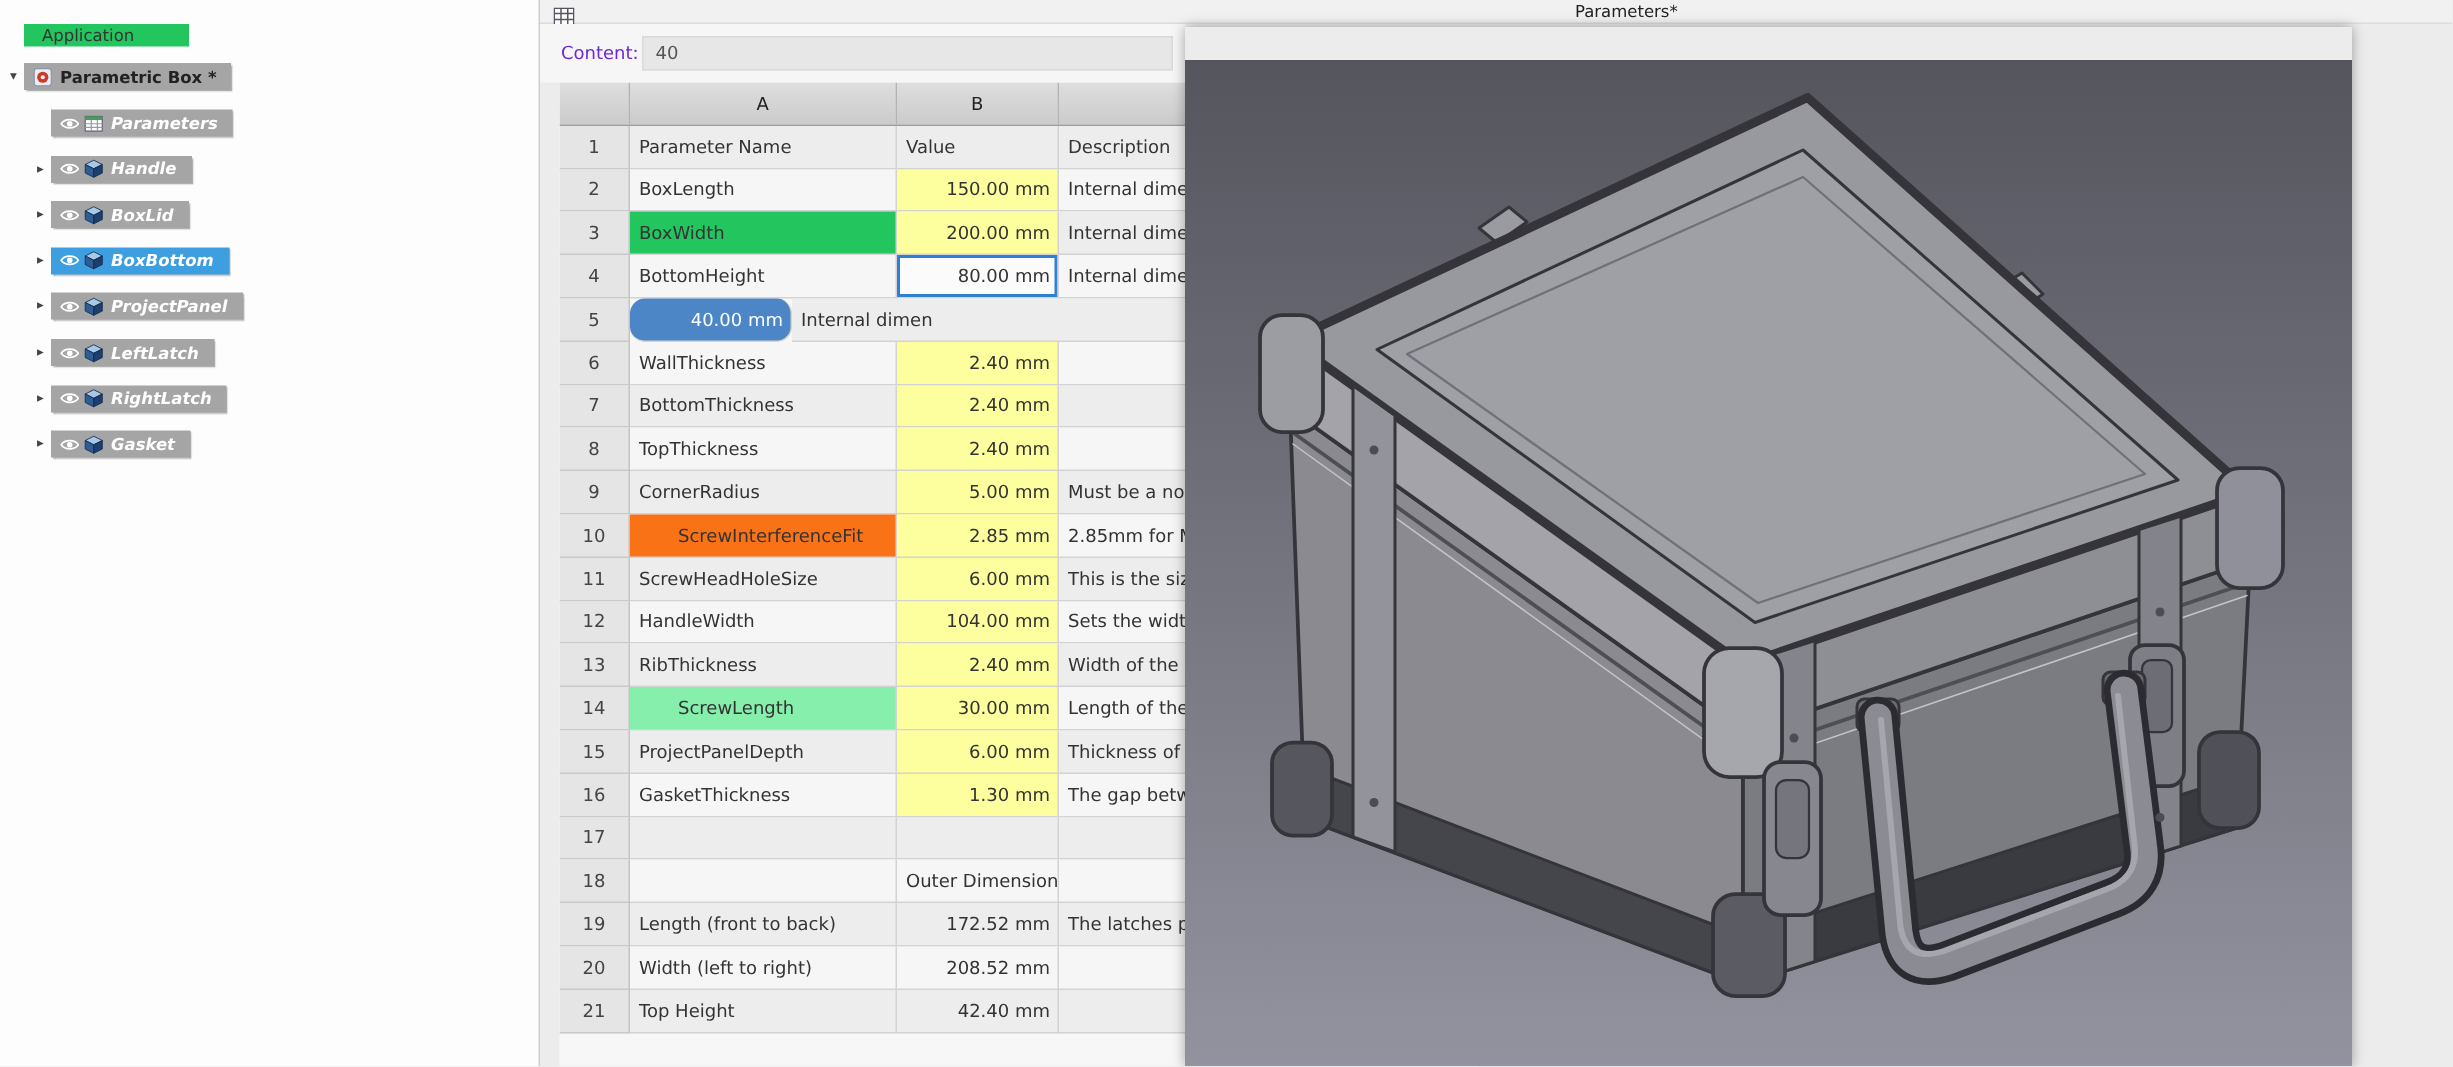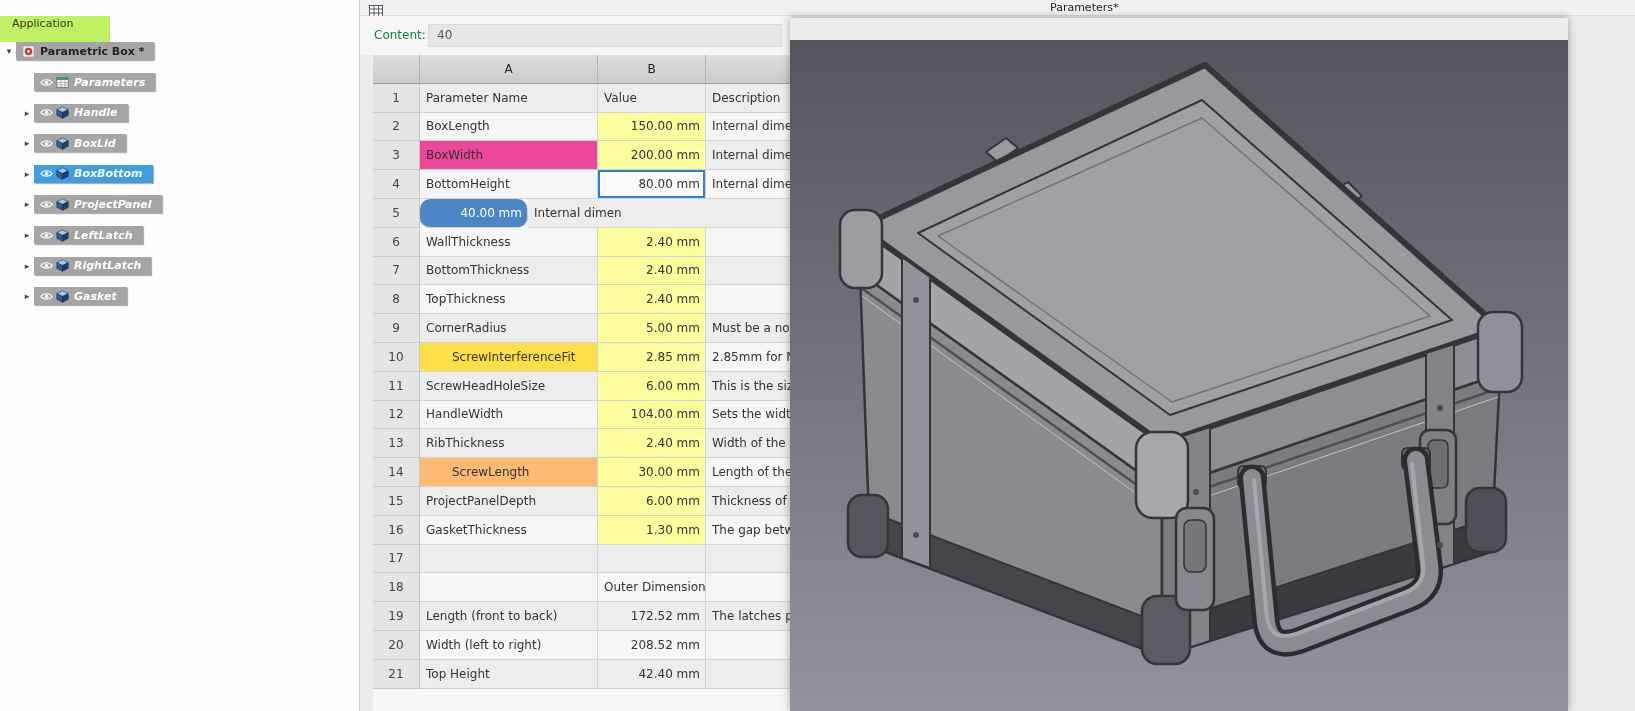--- a/index.html
+++ b/index.html
@@ -2,21 +2,21 @@
 <html style="--sel: #3d9fe0; --yellow: #fdff9e; --active: #4c86c6; --tbarA: #4cb4ef; --tbarB: #1a82c6;"><head>
 <meta charset="utf-8">
 <style>
   html,body{margin:0;padding:0;width:1635px;height:711px;overflow:hidden;
     font-family:"DejaVu Sans",sans-serif;background:#ececec;}
   .screen{position:relative;width:1635px;height:711px;}
 
   
   .tree-panel{position:absolute;left:0;top:0;width:360px;height:711px;
     background:#fdfdfd;border-right:1px solid #cfcfcf;box-sizing:border-box;}
-  .app-chip{position:absolute;left:0;top:16px;height:26px;width:110px;background:#bef264;
+  .app-chip{position:absolute;left:16px;top:16px;height:15px;width:110px;background:#22c55e;
     color:#333;font-size:11px;line-height:15px;padding-left:12px;box-sizing:border-box;}
   .doc-row{position:absolute;left:2px;top:42px;display:flex;align-items:center;height:18px;}
   .tree-row{position:absolute;display:flex;align-items:center;height:18px;}
   .caret{width:14px;font-size:9px;color:#444;text-align:center;flex:0 0 14px;}
   .chip{display:flex;align-items:center;background:#a5a5a5;height:18px;
     padding:0 10px 0 3px;box-shadow:1px 1px 1px rgba(0,0,0,.3);}
   .chip.sel{background:var(--sel,#3d9fe0);}
   .chip .lbl{color:#fff;font-size:11px;font-weight:600;margin-left:5px;white-space:nowrap;font-style:italic;}
   .chip.sel .lbl{font-weight:700;}
   .doc-lbl{color:#222;font-size:11px;font-weight:700;margin-left:5px;white-space:nowrap;}
@@ -24,21 +24,21 @@
   .ticon svg{width:13px;height:13px;}
 
   
   .tab-strip{position:absolute;left:360px;top:0;width:1275px;height:16px;background:#f1f1f1;
     border-bottom:1px solid #dcdcdc;box-sizing:border-box;}
   .grid-ico{position:absolute;left:9px;top:2px;width:14px;height:12px;}
   .tab-title{position:absolute;left:690px;top:1px;font-size:11px;color:#222;}
 
   
   .content-bar{position:absolute;left:360px;top:16px;width:430px;height:39px;background:#f6f6f6;}
-  .content-label{position:absolute;left:14px;top:12px;font-size:12px;color:#15803d;}
+  .content-label{position:absolute;left:14px;top:12px;font-size:12px;color:#6d28d9;}
   .content-input{position:absolute;left:68px;top:8px;width:354px;height:23px;background:#e7e7e7;
     border:1px solid #dadada;box-sizing:border-box;font-size:12px;color:#555;
     line-height:21px;padding-left:8px;}
 
   
   .grid{position:absolute;left:373px;top:55px;width:613px;height:656px;background:#f7f7f7;
     font-size:12px;color:#333;overflow:hidden;}
   .g-row{display:flex;height:28.8px;box-sizing:border-box;}
   .g-cell{box-sizing:border-box;border-right:1px solid #d3d3d3;border-bottom:1px solid #d3d3d3;
     display:flex;align-items:center;overflow:hidden;white-space:nowrap;}
@@ -276,21 +276,21 @@
         <div class="g-cell c-c" style="background: rgb(237, 237, 237);">Description</div>
       </div>
       <div class="g-row">
         <div class="g-cell c-num">2</div>
         <div class="g-cell c-a" style="background: rgb(246, 246, 246);">BoxLength</div>
         <div class="g-cell c-b b-yellow">150.00 mm</div>
         <div class="g-cell c-c" style="background: rgb(246, 246, 246);">Internal dimes</div>
       </div>
       <div class="g-row">
         <div class="g-cell c-num">3</div>
-        <div class="g-cell c-a" style="background: #ec4899;">BoxWidth</div>
+        <div class="g-cell c-a" style="background: #22c55e;">BoxWidth</div>
         <div class="g-cell c-b b-yellow">200.00 mm</div>
         <div class="g-cell c-c" style="background: rgb(237, 237, 237);">Internal dimen</div>
       </div>
       <div class="g-row">
         <div class="g-cell c-num">4</div>
         <div class="g-cell c-a" style="background: rgb(246, 246, 246);">BottomHeight</div>
         <div class="g-cell c-b b-selected">80.00 mm</div>
         <div class="g-cell c-c" style="background: rgb(246, 246, 246);">Internal dimen</div>
       </div>
       <div class="g-row">
@@ -317,21 +317,21 @@
         <div class="g-cell c-c" style="background: rgb(246, 246, 246);"></div>
       </div>
       <div class="g-row">
         <div class="g-cell c-num">9</div>
         <div class="g-cell c-a" style="background: rgb(237, 237, 237);">CornerRadius</div>
         <div class="g-cell c-b b-yellow">5.00 mm</div>
         <div class="g-cell c-c" style="background: rgb(237, 237, 237);">Must be a non</div>
       </div>
       <div class="g-row">
         <div class="g-cell c-num">10</div>
-        <div class="g-cell c-a" style="background: #fde047; padding-left: 32px;">ScrewInterferenceFit</div>
+        <div class="g-cell c-a" style="background: #f97316; padding-left: 32px;">ScrewInterferenceFit</div>
         <div class="g-cell c-b b-yellow">2.85 mm</div>
         <div class="g-cell c-c" style="background: rgb(246, 246, 246);">2.85mm for M</div>
       </div>
       <div class="g-row">
         <div class="g-cell c-num">11</div>
         <div class="g-cell c-a" style="background: rgb(237, 237, 237);">ScrewHeadHoleSize</div>
         <div class="g-cell c-b b-yellow">6.00 mm</div>
         <div class="g-cell c-c" style="background: rgb(237, 237, 237);">This is the siz</div>
       </div>
       <div class="g-row">
@@ -341,21 +341,21 @@
         <div class="g-cell c-c" style="background: rgb(246, 246, 246);">Sets the width</div>
       </div>
       <div class="g-row">
         <div class="g-cell c-num">13</div>
         <div class="g-cell c-a" style="background: rgb(237, 237, 237);">RibThickness</div>
         <div class="g-cell c-b b-yellow">2.40 mm</div>
         <div class="g-cell c-c" style="background: rgb(237, 237, 237);">Width of the r</div>
       </div>
       <div class="g-row">
         <div class="g-cell c-num">14</div>
-        <div class="g-cell c-a" style="background: #fdba74; padding-left: 32px;">ScrewLength</div>
+        <div class="g-cell c-a" style="background: #86efac; padding-left: 32px;">ScrewLength</div>
         <div class="g-cell c-b b-yellow">30.00 mm</div>
         <div class="g-cell c-c" style="background: rgb(246, 246, 246);">Length of the</div>
       </div>
       <div class="g-row">
         <div class="g-cell c-num">15</div>
         <div class="g-cell c-a" style="background: rgb(237, 237, 237);">ProjectPanelDepth</div>
         <div class="g-cell c-b b-yellow">6.00 mm</div>
         <div class="g-cell c-c" style="background: rgb(237, 237, 237);">Thickness of t</div>
       </div>
       <div class="g-row">

